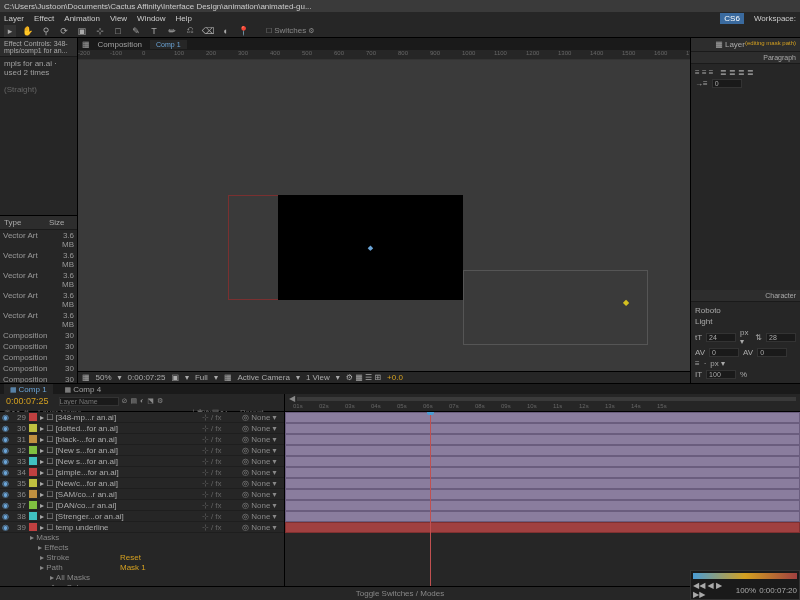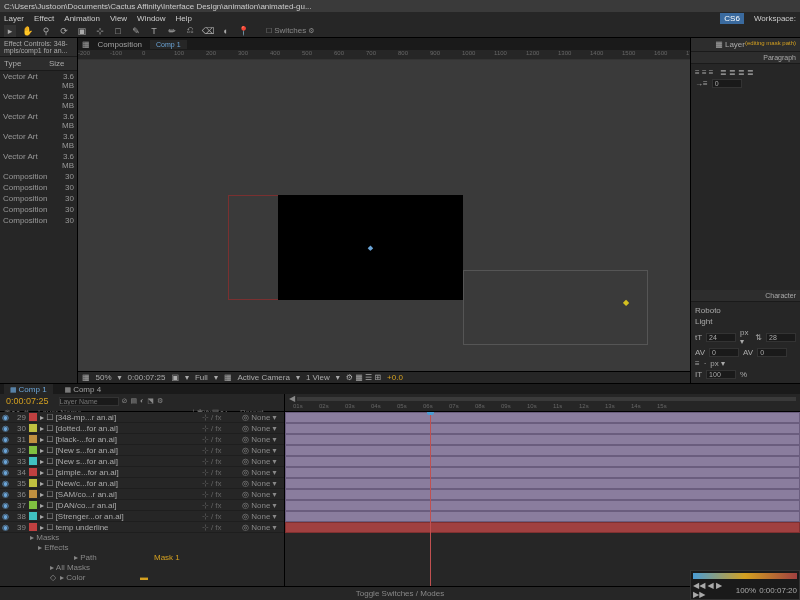--- a/index.html
+++ b/index.html
@@ -101,20 +101,24 @@
   <span class="tool">⎌</span>
   <span class="tool">⌫</span>
   <span class="tool">◐</span>
   <span class="tool">📍</span>
   <span style="color:#888;font-size:7px;margin-left:10px">☐ <span>Switches</span> ⚙</span>
 </div>
 
 <div class="main">
   <div class="left-panel">
     <div class="panel-head">Effect Controls: 348-mpls/comp1 for an...</div>
+    <div class="panel-body" style="height:30px;padding:2px 4px;border-bottom:1px solid #000">
+      <div>mpls for an.ai · used 2 times</div>
+      <div style="margin-top:8px;color:#666">(Straight)</div>
+    </div>
     <div class="panel-head" style="display:flex">
       <span style="flex:1">Type</span>
       <span style="width:24px">Size</span>
     </div>
     <div class="panel-body" id="project-rows">
         <div class="project-row">
           <span class="n">Vector Art</span>
           <span class="s">3.6 MB</span>
         </div>
         <div class="project-row">
@@ -408,21 +412,25 @@
           <span class="name">▸ ☐ temp underline</span>
           <span class="fx">⊹ / fx</span>
           <span class="mode">◎ None ▾</span>
         </div>
         <div class="prop-row" style="padding-left: 30px;"> 
           <span class="pname">▸ Masks</span>
         </div>
         <div class="prop-row" style="padding-left: 38px;"> 
           <span class="pname">▸ Effects</span>
         </div>
-        <div class="prop-row" style="padding-left: 74px;"> 
+        <div class="prop-row" style="padding-left: 40px;"> 
+          <span class="pname">▸ Stroke</span>
+          <span class="pval">Reset</span>
+        </div>
+        <div class="prop-row" style="padding-left: 40px;"> 
           <span class="pname">▸ Path</span>
           <span class="pval">Mask 1</span>
         </div>
         <div class="prop-row" style="padding-left: 50px;"> 
           <span class="pname">▸ All Masks</span>
         </div>
         <div class="prop-row" style="padding-left: 50px;">
           <span style="color:#888;width:10px">◇</span> 
           <span class="pname">▸ Color</span>
           <span class="pval">▬</span>

